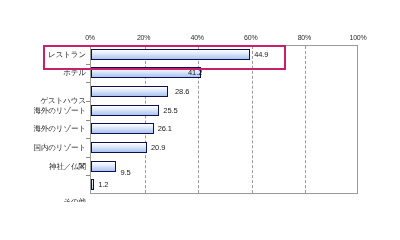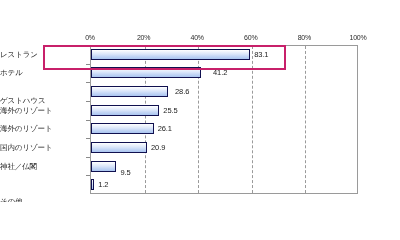--- a/index.html
+++ b/index.html
@@ -75,20 +75,21 @@
     position: absolute;
     left: 0;
     width: 400px;
     display: block;
   }
 
   .cat-label {
     position: absolute;
     right: 314px;      
     width: 86px;
+    text-align: right;
     font-size: 7.5px;
     color: #1a1a1a;
     white-space: nowrap;
     line-height: 10px;
     letter-spacing: -0.1px;
   }
 
   .tick-mark {
     position: absolute;
     left: 86px;
@@ -153,27 +154,27 @@
         <div class="gridline" style="left: 107.2px;"></div>
         <div class="gridline" style="left: 160.8px;"></div>
         <div class="gridline" style="left: 214.4px;"></div>
       </div>
   </div>
 
   <div class="rows-layer">
       <div class="row" style="top: 0px;">
         <div class="cat-label" style="top: 4.8125px;">レストラン</div>
         <div class="bar" style="top: 3.8125px; width: 159.192px;"></div>
-        <div class="bar-value" style="left: 254.192px; top: 4.8125px;">83.1</div>
+        <div class="bar-value" style="left: 254.192px; top: 4.8125px;">44.9</div>
       </div>
       <div class="row" style="top: 0px;">
         <div class="cat-label" style="top: 23.4375px;">ホテル</div>
         <div class="tick-mark" style="top: 18.625px;"></div>
         <div class="bar" style="top: 22.4375px; width: 110.416px;"></div>
-        <div class="bar-value" style="left: 213px; top: 23.4375px;">41.2</div>
+        <div class="bar-value" style="left: 188px; top: 23.4375px;">41.2</div>
       </div>
       <div class="row" style="top: 0px;">
         <div class="cat-label" style="top: 51px;">ゲストハウス</div>
         <div class="tick-mark" style="top: 37.25px;"></div>
         <div class="bar" style="top: 41.0625px; width: 76.648px;"></div>
         <div class="bar-value" style="left: 175px; top: 42.0625px;">28.6</div>
       </div>
       <div class="row" style="top: 0px;">
         <div class="cat-label" style="top: 60.6875px;">海外のリゾート</div>
         <div class="tick-mark" style="top: 55.875px;"></div>

